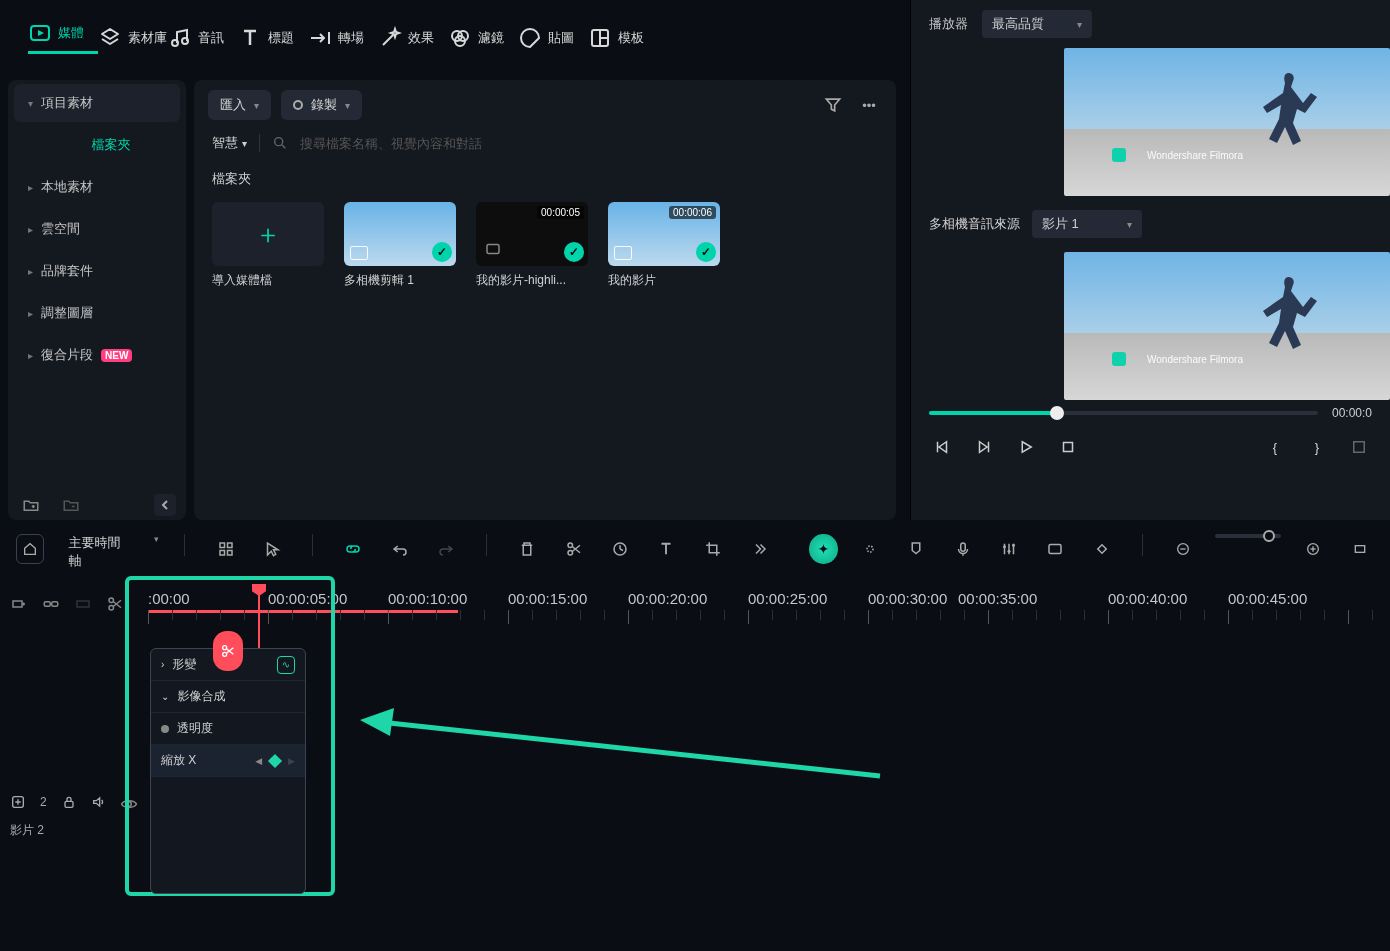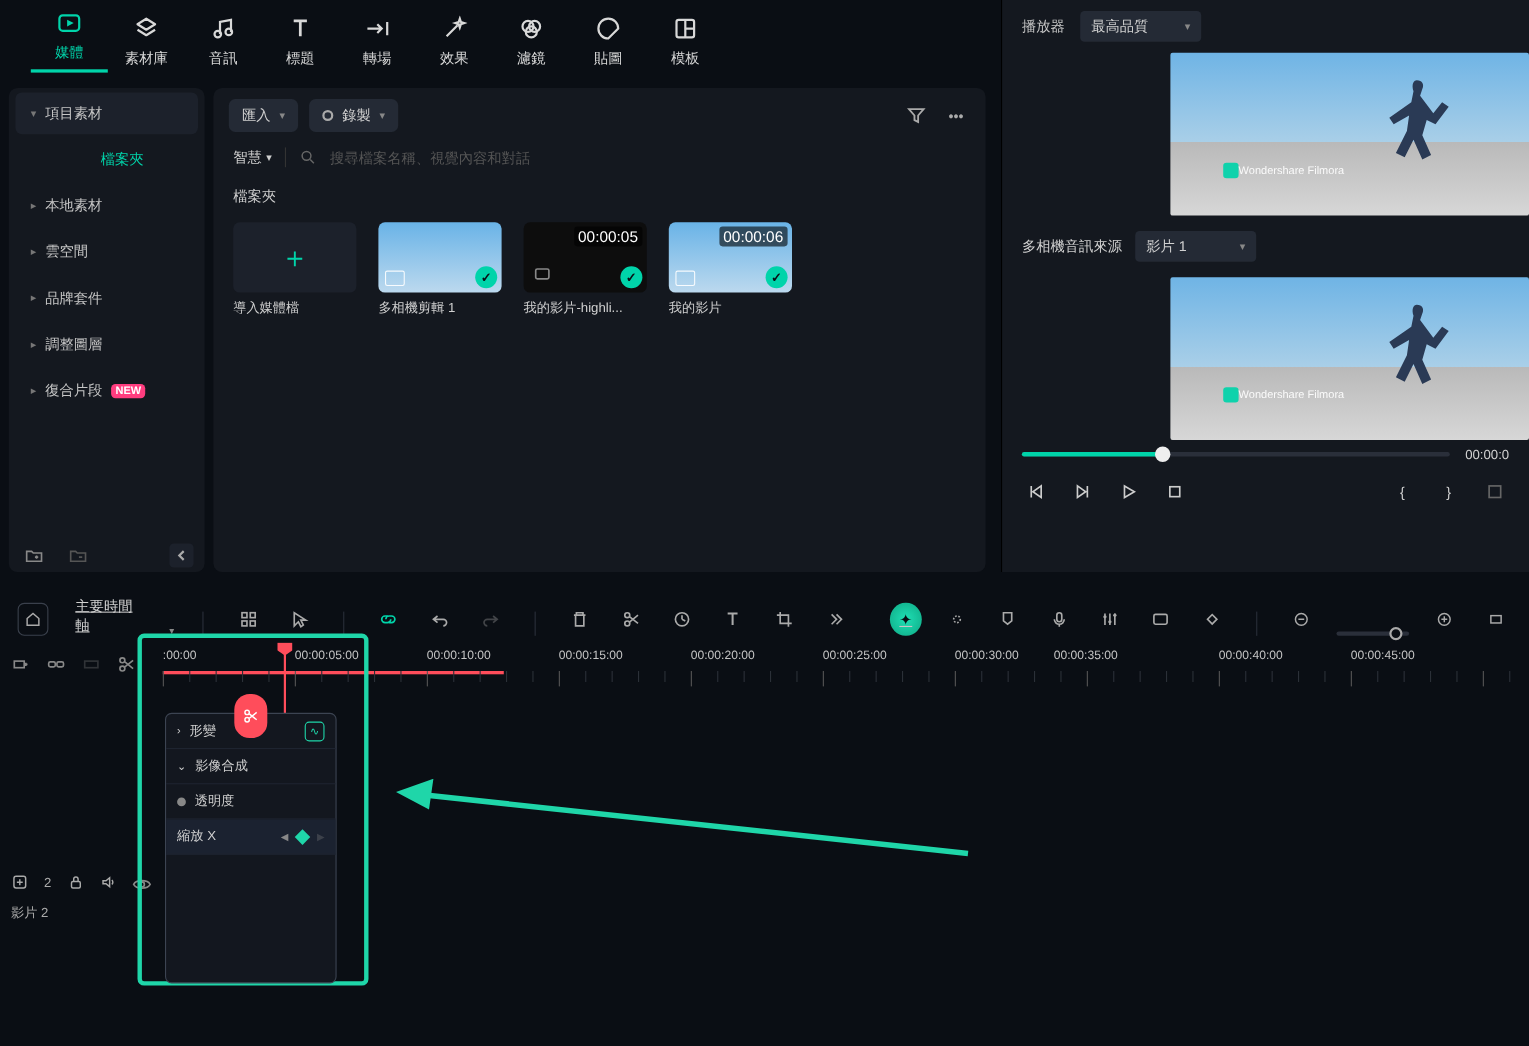--- a/index.html
+++ b/index.html
@@ -13,21 +13,21 @@
   overflow: hidden;
   position: relative;
 }
 
 
 .top-nav {
   position: absolute; left: 0; top: 0; width: 900px; height: 75px;
   display: flex; align-items: center; padding-left: 28px; gap: 0;
 }
 .top-nav .tab {
-  width: 70px; display: flex; flex-direction: column; align-items: center; gap: 6px;
+  width: 70px; display: flex; flex-direction: row; align-items: center; gap: 6px;
   cursor: pointer;
 }
 .top-nav .tab .ico { width: 24px; height: 24px; display:flex;align-items:center;justify-content:center;}
 .top-nav .tab.active { color: #00d4aa; border-bottom: 3px solid #00d4aa; padding-bottom: 6px;}
 .top-nav .tab:not(.active){color:#d8d8d8;}
 
 
 .sidebar {
   position: absolute; left: 8px; top: 80px; width: 178px; height: 440px;
   background: #14181f; border-radius: 8px;
@@ -77,21 +77,21 @@
 
 .media-grid{display:flex;gap:20px;padding:6px 18px;}
 .media-item{width:112px;}
 .media-thumb{
   width:112px;height:64px;border-radius:6px;background:#1c212b;position:relative;
   display:flex;align-items:center;justify-content:center;overflow:hidden;
 }
 .media-thumb.sky{background:linear-gradient(#69b3e7,#bcd9ee);}
 .media-thumb.dark{background:#0d0d0d;}
 .media-thumb .plus{color:#00d4aa;font-size:26px;font-weight:300;}
-.media-thumb .dur{position:absolute;top:4px;right:4px;background:rgba(0,0,0,.6);color:#fff;font-size:14px;padding:1px 4px;border-radius:3px;}
+.media-thumb .dur{position:absolute;top:4px;right:4px;background:rgba(0,0,0,.6);color:#fff;font-size:10px;padding:1px 4px;border-radius:3px;}
 .media-thumb .check{position:absolute;bottom:4px;right:4px;width:20px;height:20px;background:#00d4aa;border-radius:50%;display:flex;align-items:center;justify-content:center;color:#0a0e14;font-size:12px;font-weight:700;}
 .media-thumb .mini{position:absolute;bottom:6px;left:6px;width:18px;height:14px;border:1px solid #fff;border-radius:2px;opacity:.9;}
 .media-item .label{margin-top:6px;color:#d0d0d0;font-size:12px;white-space:nowrap;overflow:hidden;text-overflow:ellipsis;}
 
 
 .player{
   position:absolute;left:910px;top:0;width:480px;height:520px;
   background:#14181f;border-left:1px solid #000;
 }
 .player-head{display:flex;align-items:center;gap:14px;padding:10px 18px;}
@@ -100,56 +100,56 @@
 
 .preview{
   margin:0 0 0 auto;width:326px;height:148px;border-radius:2px;
   background:linear-gradient(#6fb4e5 0%,#a9cfe8 55%,#b9b9b9 55%,#d7d7d7 100%);
   position:relative;overflow:hidden;
 }
 .preview .skater{
   position:absolute;left:58%;top:10%;width:70px;height:100px;
 }
 .preview .wm{
-  position:absolute;left:48px;bottom:34px;display:flex;align-items:center;gap:0;
+  position:absolute;left:48px;bottom:34px;display:flex;align-items:center;gap:21px;
   color:#fff;font-size:10px;opacity:.92;text-align:center;
 }
 .preview .wm .sq{width:14px;height:14px;background:#00d4aa;border-radius:3px;}
 
 .audio-src-row{display:flex;align-items:center;gap:12px;padding:14px 18px;color:#d0d0d0;}
 
 .progress{margin:6px 18px 0 18px;display:flex;align-items:center;gap:14px;}
 .progress .track{flex:1;height:4px;background:#2a2f3a;border-radius:2px;position:relative;}
 .progress .fill{position:absolute;left:0;top:0;height:100%;width:33%;background:#00d4aa;border-radius:2px;}
 .progress .knob{position:absolute;left:33%;top:50%;width:14px;height:14px;border-radius:50%;background:#eee;transform:translate(-50%,-50%);}
 .progress .time{color:#d0d0d0;font-size:12px;}
 
 .transport{display:flex;align-items:center;gap:16px;padding:14px 18px;color:#d0d0d0;}
 .transport .sp{flex:1;}
 .transport .ib{width:26px;height:26px;display:flex;align-items:center;justify-content:center;cursor:pointer;}
 
 
 .tl-toolbar{
   position:absolute;left:0;top:534px;width:1390px;height:44px;
-  display:flex;align-items:flex-end;gap:18px;padding:0 16px;text-decoration:underline;
+  display:flex;align-items:flex-start;gap:18px;padding:0 16px;
 }
 .tl-toolbar .ib{width:30px;height:30px;display:flex;align-items:center;justify-content:center;color:#aaa;cursor:pointer;border-radius:6px;}
 .tl-toolbar .sep{width:1px;height:22px;background:#2a2f3a;margin:0 8px;}
 .tl-toolbar .home{width:30px;height:30px;border:1px solid #3a404c;border-radius:6px;display:flex;align-items:center;justify-content:center;color:#aaa;}
 .tl-toolbar .tl-label{color:#d0d0d0;padding:0 6px;}
 .tl-toolbar .link-on{color:#00d4aa;}
 .tl-toolbar .ai{width:30px;height:30px;border-radius:50%;background:radial-gradient(circle,#1fe0b5,#0ea884);display:flex;align-items:center;justify-content:center;color:#0a0e14;font-size:14px;}
 .zoom-slider{width:70px;height:4px;background:#2a2f3a;border-radius:2px;position:relative;}
 .zoom-slider .zk{position:absolute;right:6px;top:50%;width:12px;height:12px;border:2px solid #aaa;border-radius:50%;background:#0a0e14;transform:translateY(-50%);}
 
 
 .ruler{
   position:absolute;left:148px;top:590px;width:1242px;height:40px;
 }
-.ruler .label{position:absolute;top:0;font-size:11px;color:#c5c5c5;}
+.ruler .label{position:absolute;top:0;font-size:15px;color:#c5c5c5;}
 .ruler .ticks{position:absolute;left:0;top:20px;width:100%;height:16px;}
 .ruler .tick{position:absolute;top:0;width:1px;height:10px;background:#2b3038;}
 .ruler .tick.major{height:14px;background:#555;}
 .ruler .redline{position:absolute;left:0;top:20px;height:3px;background:#ff4d5b;width:310px;}
 
 
 .track-ctrl{
   position:absolute;left:10px;top:590px;width:120px;height:300px;color:#aaa;
 }
 .track-ctrl .row{display:flex;align-items:center;gap:14px;height:28px;}

